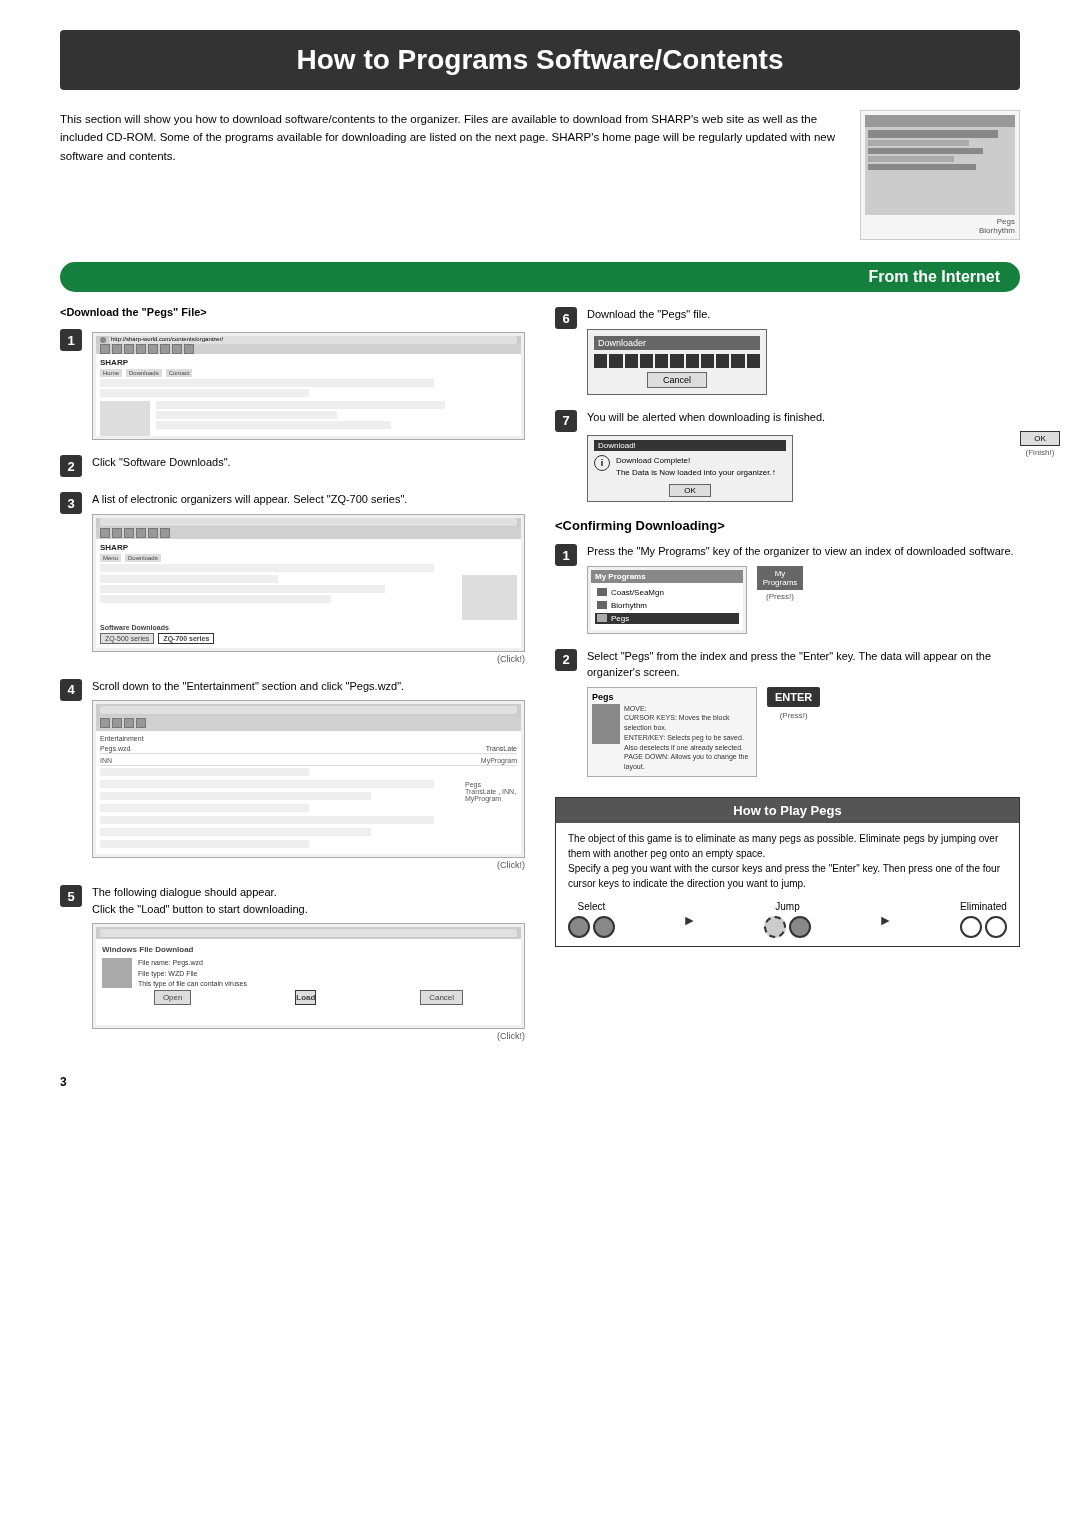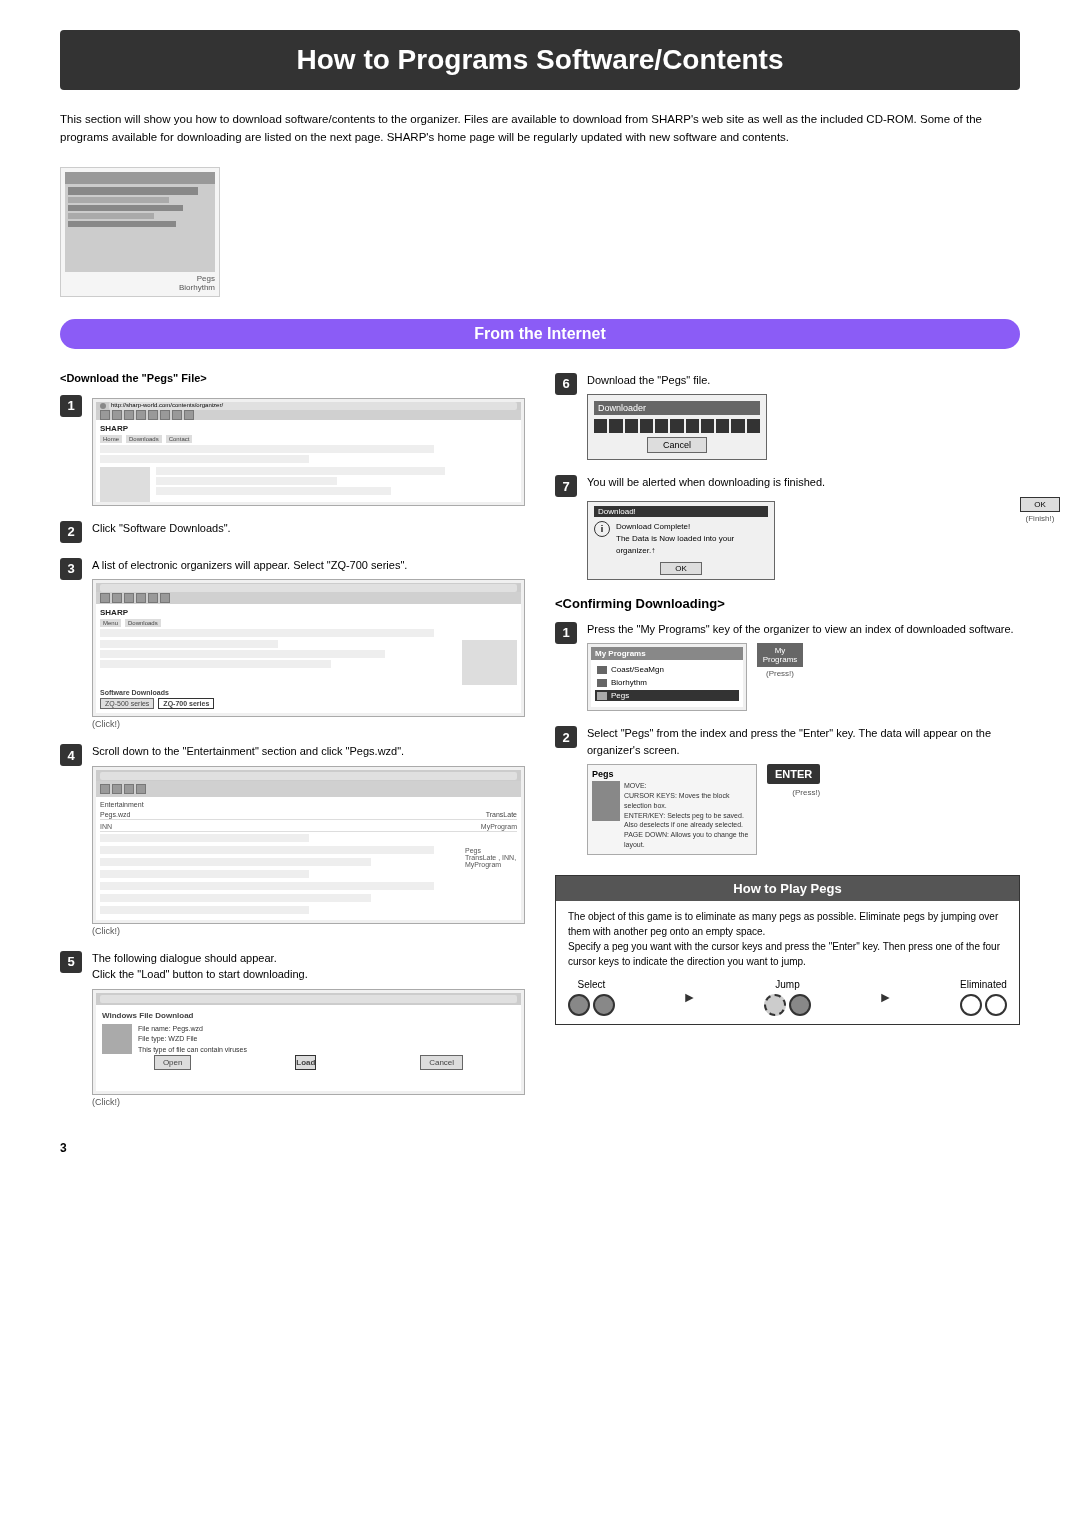--- a/index.html
+++ b/index.html
@@ -23,21 +23,20 @@
       padding: 14px 20px;
       margin-bottom: 20px;
       border-radius: 4px;
     }
 
     
     .intro-section {
       display: flex;
       gap: 20px;
       margin-bottom: 22px;
-      flex-direction: column;
     }
     .intro-text {
       flex: 1;
       font-size: 11.5px;
       line-height: 1.6;
     }
     .intro-image {
       width: 160px;
       flex-shrink: 0;
       border: 1px solid #ccc;
@@ -58,28 +57,28 @@
     .intro-image .img-labels {
       display: flex;
       justify-content: flex-end;
       gap: 4px;
       font-size: 8px;
       margin-top: 2px;
     }
 
     
     .section-header {
-      background: #8b5cf6;
+      background: #15803d;
       color: #fff;
-      text-align: center;
+      text-align: right;
       font-size: 16px;
       font-weight: bold;
       padding: 6px 20px;
       border-radius: 20px;
-      margin-bottom: 23px;
+      margin-bottom: 14px;
     }
 
     
     .two-col {
       display: flex;
       gap: 30px;
     }
     .col-left, .col-right {
       flex: 1;
     }
@@ -197,21 +196,21 @@
     .content-block.med { width: 65%; }
     .screenshot-md {
       height: 100px;
     }
     .screenshot-lg {
       height: 130px;
     }
     .click-label {
       font-size: 9px;
       color: #555;
-      text-align: left;
+      text-align: right;
       margin-top: 2px;
     }
 
     
     .dialog-box {
       border: 1px solid #666;
       background: #f0f0f0;
       padding: 6px;
       margin-top: 4px;
       width: 180px;
@@ -244,21 +243,21 @@
       width: 60px;
       text-align: center;
     }
 
     
     .dialog-complete {
       border: 1px solid #666;
       background: #f0f0f0;
       padding: 4px 6px;
       margin-top: 4px;
-      width: 188px;
+      width: 206px;
     }
     .dialog-complete-bar {
       background: #333;
       color: #fff;
       font-size: 8px;
       padding: 1px 4px;
       margin-bottom: 4px;
     }
     .dialog-complete-content {
       display: flex;
@@ -723,21 +722,21 @@
               <div class="pegs-key-grid"></div>
               <div class="pegs-text-block">
                 MOVE:<br>
                 CURSOR KEYS: Moves the block selection box.<br>
                 ENTER/KEY: Selects peg to be saved.<br>
                 Also deselects if one already selected.<br>
                 PAGE DOWN: Allows you to change the layout.
               </div>
             </div>
           </div>
-          <div style="text-align:right;">
+          <div style="text-align:center;">
             <div class="enter-badge">ENTER</div>
             <div style="font-size:8px;color:#555;margin-top:4px;">(Press!)</div>
           </div>
         </div>
       </div>
     </div>
 
     <div class="play-pegs-section">
       <div class="play-pegs-header">How to Play Pegs</div>
       <div class="play-pegs-body">

